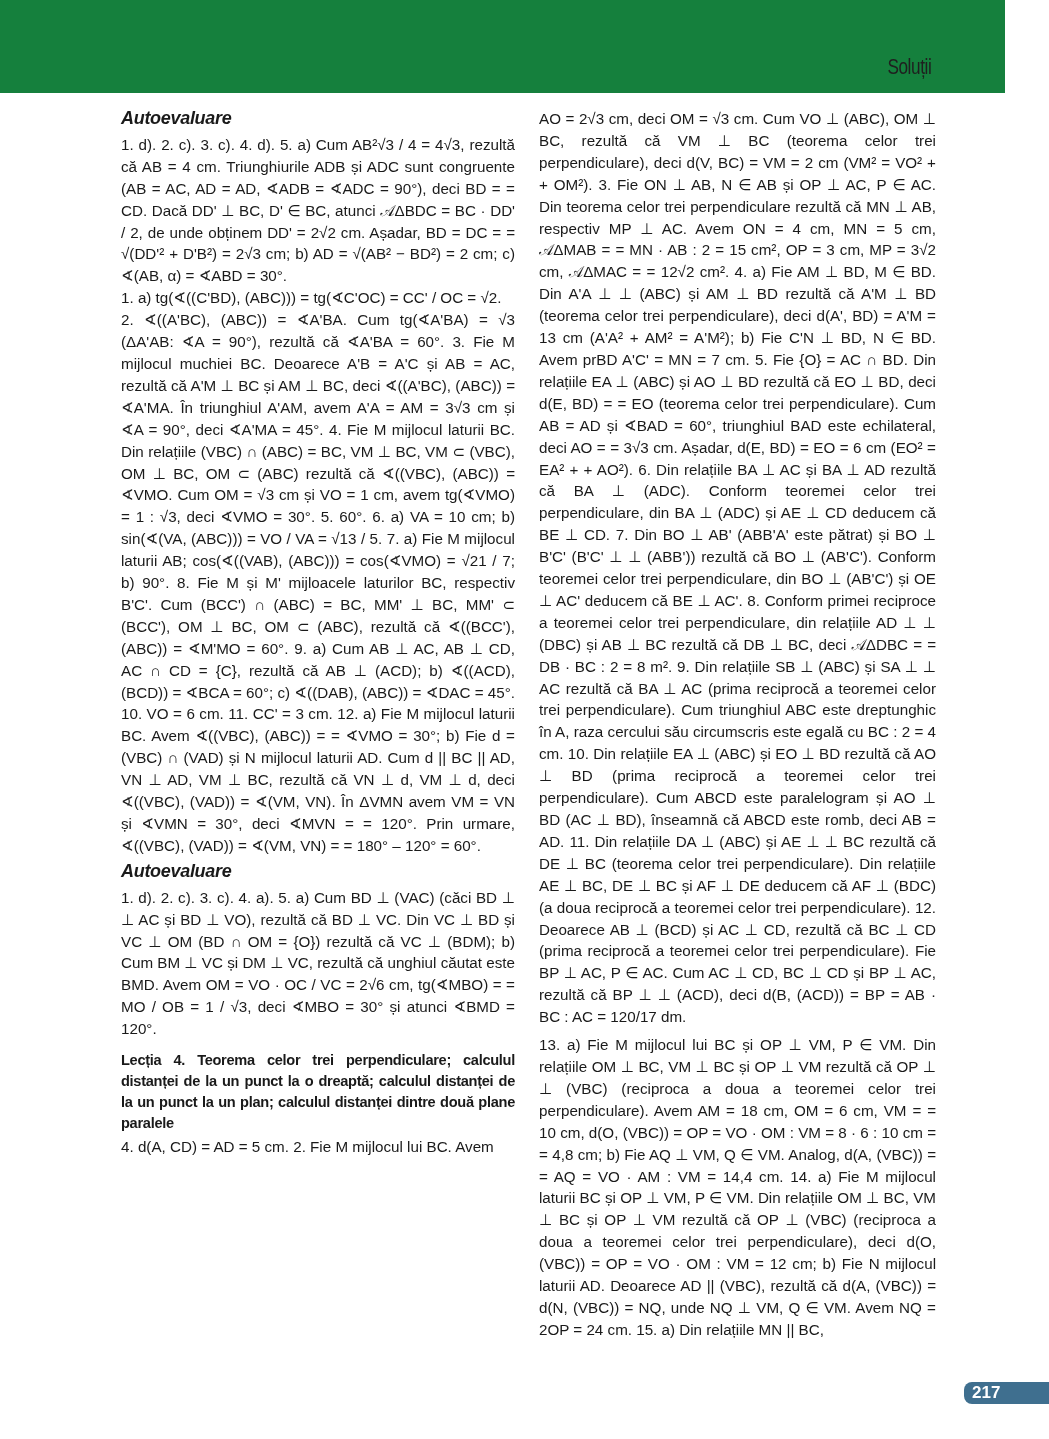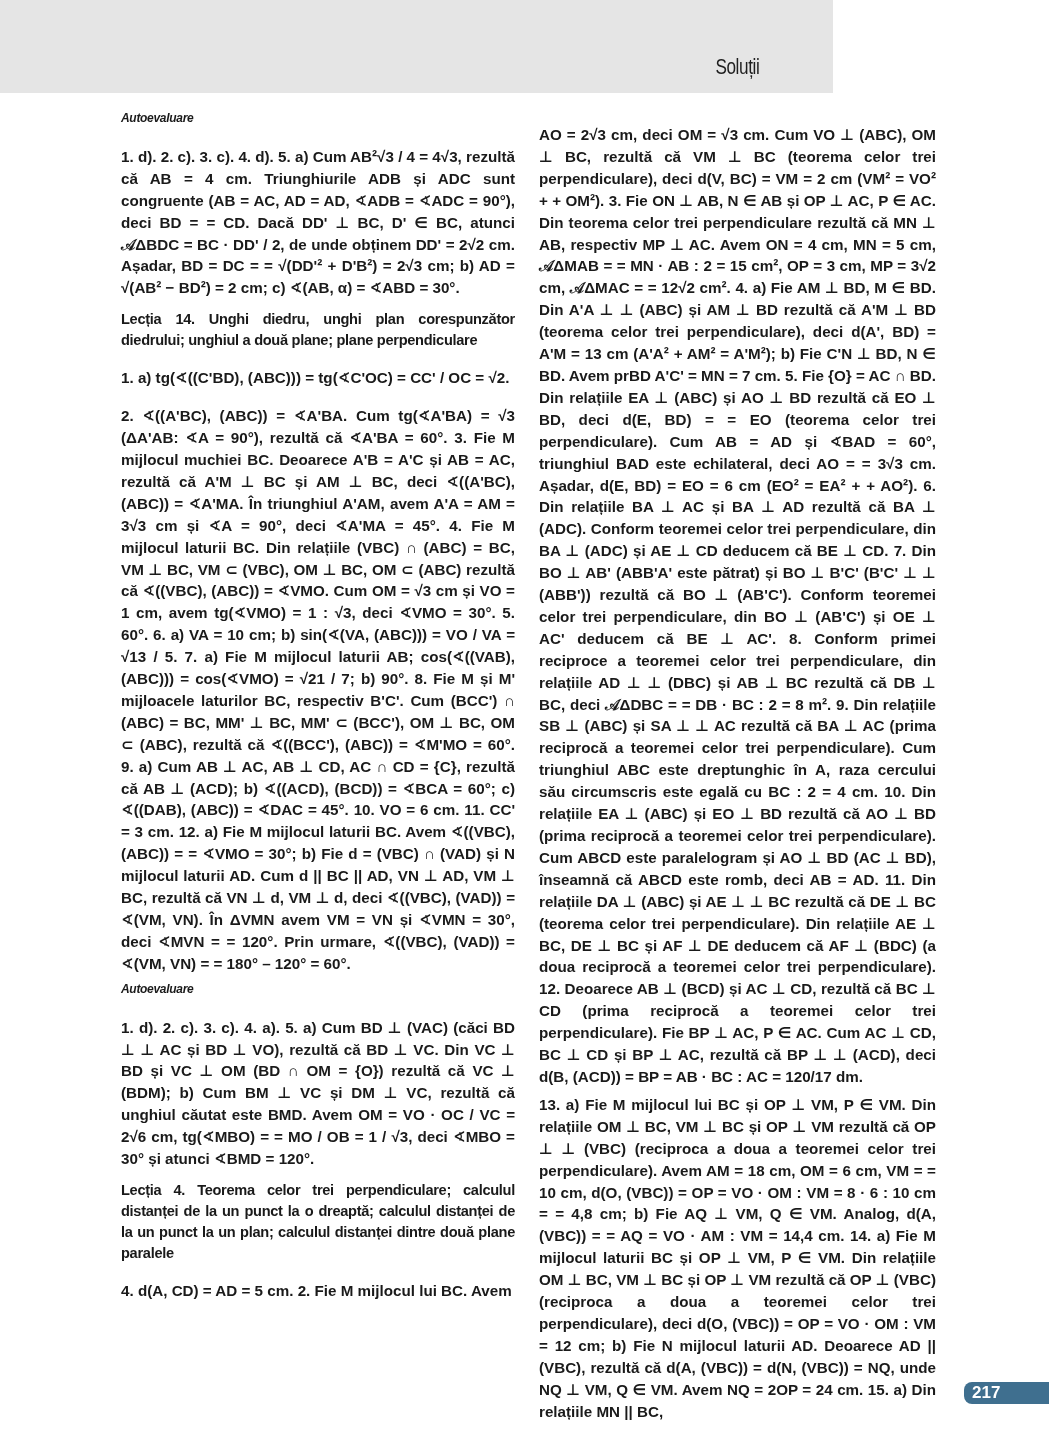--- a/index.html
+++ b/index.html
@@ -2,62 +2,61 @@
 <html><head>
 <meta charset="utf-8">
 <style>
   html, body { margin: 0; padding: 0; }
   body {
     width: 1049px; height: 1439px; position: relative; overflow: hidden;
     background: #ffffff; color: #1a1a1a;
     font-family: "Liberation Sans", "DejaVu Sans", sans-serif;
   }
   .header-band {
-    position: absolute; left: 0; top: 0; width: 833px; height: 93px;
-    background: #e5e5e5;
+    position: absolute; left: 0; top: 0; width: 1005px; height: 93px;
+    background: #15803d;
   }
   .header-title {
     position: absolute; right: 74px; top: 54px;
     font-family: "Liberation Sans", sans-serif; font-size: 22px;
     letter-spacing: -0.5px; transform: scaleX(0.78); transform-origin: right center;
     color: #1f1f1f;
   }
   .col {
     position: absolute; top: 108px; width: 394px;
     font-size: 15.2px; line-height: 21.9px; text-align: justify;
     hyphens: manual;
   }
   .col.left { left: 121px; }
   .col.right { left: 539px; width: 397px; }
-  .p { margin: 16px 0 0 0; font-weight: bold; }
+  .p { margin: 0 0 0 0; }
   .sec-title {
     font-weight: bold; font-size: 14.6px; line-height: 21px;
     transform-origin: left; letter-spacing: -0.3px; margin: 10px 0 2px 0;
   }
-  .sub-title { font-weight: bold; font-style: italic; font-size: 12px; margin: 0 0 4px 0; letter-spacing: -0.3px; }
+  .sub-title { font-weight: bold; font-style: italic; font-size: 18px; margin: 0 0 4px 0; letter-spacing: -0.3px; }
   .page-badge {
     position: absolute; left: 964px; top: 1382px; width: 93px; height: 22px;
     background: #3f6f8f; border-radius: 8px 0 0 8px;
   }
   .page-badge span {
     position: absolute; left: 8px; top: 1px; color: #ffffff; font-weight: bold;
     font-size: 17px; line-height: 20px;
   }
 </style>
 </head>
 <body>
 
 <div class="header-band">
   <div class="header-title">Soluții</div>
 </div>
 
 <div class="col left">
   <div class="sub-title">Autoevaluare</div>
   <p class="p">1. d). 2. c). 3. c). 4. d). 5. a) Cum AB²√3 / 4 = 4√3, rezultă că AB = 4 cm. Triunghiurile ADB și ADC sunt congruente (AB = AC, AD = AD, ∢ADB = ∢ADC = 90°), deci BD = = CD. Dacă DD' ⊥ BC, D' ∈ BC, atunci 𝒜ΔBDC = BC · DD' / 2, de unde obținem DD' = 2√2 cm. Așadar, BD = DC = = √(DD'² + D'B²) = 2√3 cm; b) AD = √(AB² − BD²) = 2 cm; c) ∢(AB, α) = ∢ABD = 30°.</p>
-  <div class="sec-title">Lecția 14. Unghi diedru, unghi plan corespunzător diedrului; unghiul a două plane; plane perpendiculare</div>
   <p class="p">1. a) tg(∢((C'BD), (ABC))) = tg(∢C'OC) = CC' / OC = √2.</p>
   <p class="p">2. ∢((A'BC), (ABC)) = ∢A'BA. Cum tg(∢A'BA) = √3 (ΔA'AB: ∢A = 90°), rezultă că ∢A'BA = 60°. 3. Fie M mijlocul muchiei BC. Deoarece A'B = A'C și AB = AC, rezultă că A'M ⊥ BC și AM ⊥ BC, deci ∢((A'BC), (ABC)) = ∢A'MA. În triunghiul A'AM, avem A'A = AM = 3√3 cm și ∢A = 90°, deci ∢A'MA = 45°. 4. Fie M mijlocul laturii BC. Din relațiile (VBC) ∩ (ABC) = BC, VM ⊥ BC, VM ⊂ (VBC), OM ⊥ BC, OM ⊂ (ABC) rezultă că ∢((VBC), (ABC)) = ∢VMO. Cum OM = √3 cm și VO = 1 cm, avem tg(∢VMO) = 1 : √3, deci ∢VMO = 30°. 5. 60°. 6. a) VA = 10 cm; b) sin(∢(VA, (ABC))) = VO / VA = √13 / 5. 7. a) Fie M mijlocul laturii AB; cos(∢((VAB), (ABC))) = cos(∢VMO) = √21 / 7; b) 90°. 8. Fie M și M' mijloacele laturilor BC, respectiv B'C'. Cum (BCC') ∩ (ABC) = BC, MM' ⊥ BC, MM' ⊂ (BCC'), OM ⊥ BC, OM ⊂ (ABC), rezultă că ∢((BCC'), (ABC)) = ∢M'MO = 60°. 9. a) Cum AB ⊥ AC, AB ⊥ CD, AC ∩ CD = {C}, rezultă că AB ⊥ (ACD); b) ∢((ACD), (BCD)) = ∢BCA = 60°; c) ∢((DAB), (ABC)) = ∢DAC = 45°. 10. VO = 6 cm. 11. CC' = 3 cm. 12. a) Fie M mijlocul laturii BC. Avem ∢((VBC), (ABC)) = = ∢VMO = 30°; b) Fie d = (VBC) ∩ (VAD) și N mijlocul laturii AD. Cum d || BC || AD, VN ⊥ AD, VM ⊥ BC, rezultă că VN ⊥ d, VM ⊥ d, deci ∢((VBC), (VAD)) = ∢(VM, VN). În ΔVMN avem VM = VN și ∢VMN = 30°, deci ∢MVN = = 120°. Prin urmare, ∢((VBC), (VAD)) = ∢(VM, VN) = = 180° – 120° = 60°.</p>
   <div class="sub-title" style="margin-top:4px">Autoevaluare</div>
   <p class="p">1. d). 2. c). 3. c). 4. a). 5. a) Cum BD ⊥ (VAC) (căci BD ⊥ ⊥ AC și BD ⊥ VO), rezultă că BD ⊥ VC. Din VC ⊥ BD și VC ⊥ OM (BD ∩ OM = {O}) rezultă că VC ⊥ (BDM); b) Cum BM ⊥ VC și DM ⊥ VC, rezultă că unghiul căutat este BMD. Avem OM = VO · OC / VC = 2√6 cm, tg(∢MBO) = = MO / OB = 1 / √3, deci ∢MBO = 30° și atunci ∢BMD = 120°.</p>
   <div class="sec-title">Lecția 4. Teorema celor trei perpendiculare; calculul distanței de la un punct la o dreaptă; calculul distanței de la un punct la un plan; calculul distanței dintre două plane paralele</div>
   <p class="p">4. d(A, CD) = AD = 5 cm. 2. Fie M mijlocul lui BC. Avem</p>
 </div>
 
 <div class="col right">
   <p class="p">AO = 2√3 cm, deci OM = √3 cm. Cum VO ⊥ (ABC), OM ⊥ BC, rezultă că VM ⊥ BC (teorema celor trei perpendiculare), deci d(V, BC) = VM = 2 cm (VM² = VO² + + OM²). 3. Fie ON ⊥ AB, N ∈ AB și OP ⊥ AC, P ∈ AC. Din teorema celor trei perpendiculare rezultă că MN ⊥ AB, respectiv MP ⊥ AC. Avem ON = 4 cm, MN = 5 cm, 𝒜ΔMAB = = MN · AB : 2 = 15 cm², OP = 3 cm, MP = 3√2 cm, 𝒜ΔMAC = = 12√2 cm². 4. a) Fie AM ⊥ BD, M ∈ BD. Din A'A ⊥ ⊥ (ABC) și AM ⊥ BD rezultă că A'M ⊥ BD (teorema celor trei perpendiculare), deci d(A', BD) = A'M = 13 cm (A'A² + AM² = A'M²); b) Fie C'N ⊥ BD, N ∈ BD. Avem prBD A'C' = MN = 7 cm. 5. Fie {O} = AC ∩ BD. Din relațiile EA ⊥ (ABC) și AO ⊥ BD rezultă că EO ⊥ BD, deci d(E, BD) = = EO (teorema celor trei perpendiculare). Cum AB = AD și ∢BAD = 60°, triunghiul BAD este echilateral, deci AO = = 3√3 cm. Așadar, d(E, BD) = EO = 6 cm (EO² = EA² + + AO²). 6. Din relațiile BA ⊥ AC și BA ⊥ AD rezultă că BA ⊥ (ADC). Conform teoremei celor trei perpendiculare, din BA ⊥ (ADC) și AE ⊥ CD deducem că BE ⊥ CD. 7. Din BO ⊥ AB' (ABB'A' este pătrat) și BO ⊥ B'C' (B'C' ⊥ ⊥ (ABB')) rezultă că BO ⊥ (AB'C'). Conform teoremei celor trei perpendiculare, din BO ⊥ (AB'C') și OE ⊥ AC' deducem că BE ⊥ AC'. 8. Conform primei reciproce a teoremei celor trei perpendiculare, din relațiile AD ⊥ ⊥ (DBC) și AB ⊥ BC rezultă că DB ⊥ BC, deci 𝒜ΔDBC = = DB · BC : 2 = 8 m². 9. Din relațiile SB ⊥ (ABC) și SA ⊥ ⊥ AC rezultă că BA ⊥ AC (prima reciprocă a teoremei celor trei perpendiculare). Cum triunghiul ABC este dreptunghic în A, raza cercului său circumscris este egală cu BC : 2 = 4 cm. 10. Din relațiile EA ⊥ (ABC) și EO ⊥ BD rezultă că AO ⊥ BD (prima reciprocă a teoremei celor trei perpendiculare). Cum ABCD este paralelogram și AO ⊥ BD (AC ⊥ BD), înseamnă că ABCD este romb, deci AB = AD. 11. Din relațiile DA ⊥ (ABC) și AE ⊥ ⊥ BC rezultă că DE ⊥ BC (teorema celor trei perpendiculare). Din relațiile AE ⊥ BC, DE ⊥ BC și AF ⊥ DE deducem că AF ⊥ (BDC) (a doua reciprocă a teoremei celor trei perpendiculare). 12. Deoarece AB ⊥ (BCD) și AC ⊥ CD, rezultă că BC ⊥ CD (prima reciprocă a teoremei celor trei perpendiculare). Fie BP ⊥ AC, P ∈ AC. Cum AC ⊥ CD, BC ⊥ CD și BP ⊥ AC, rezultă că BP ⊥ ⊥ (ACD), deci d(B, (ACD)) = BP = AB · BC : AC = 120/17 dm.</p>

